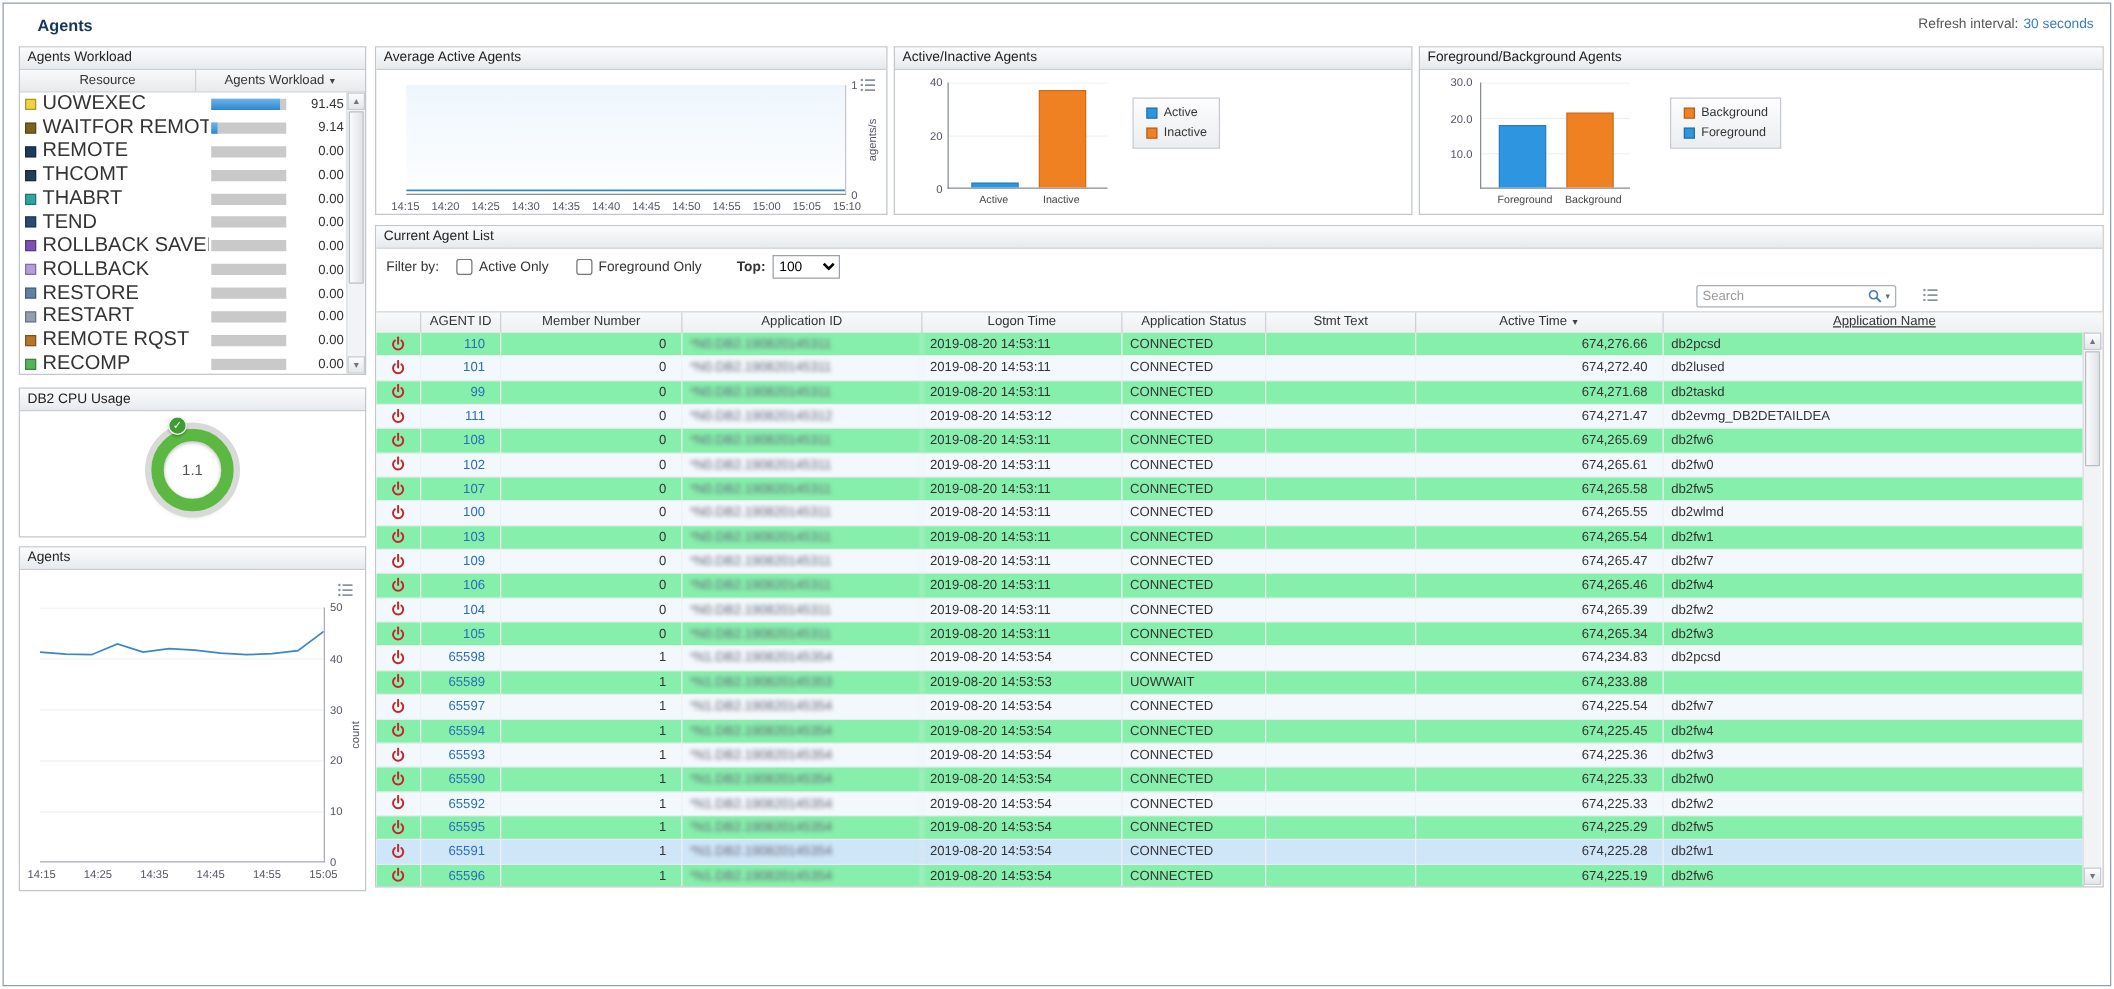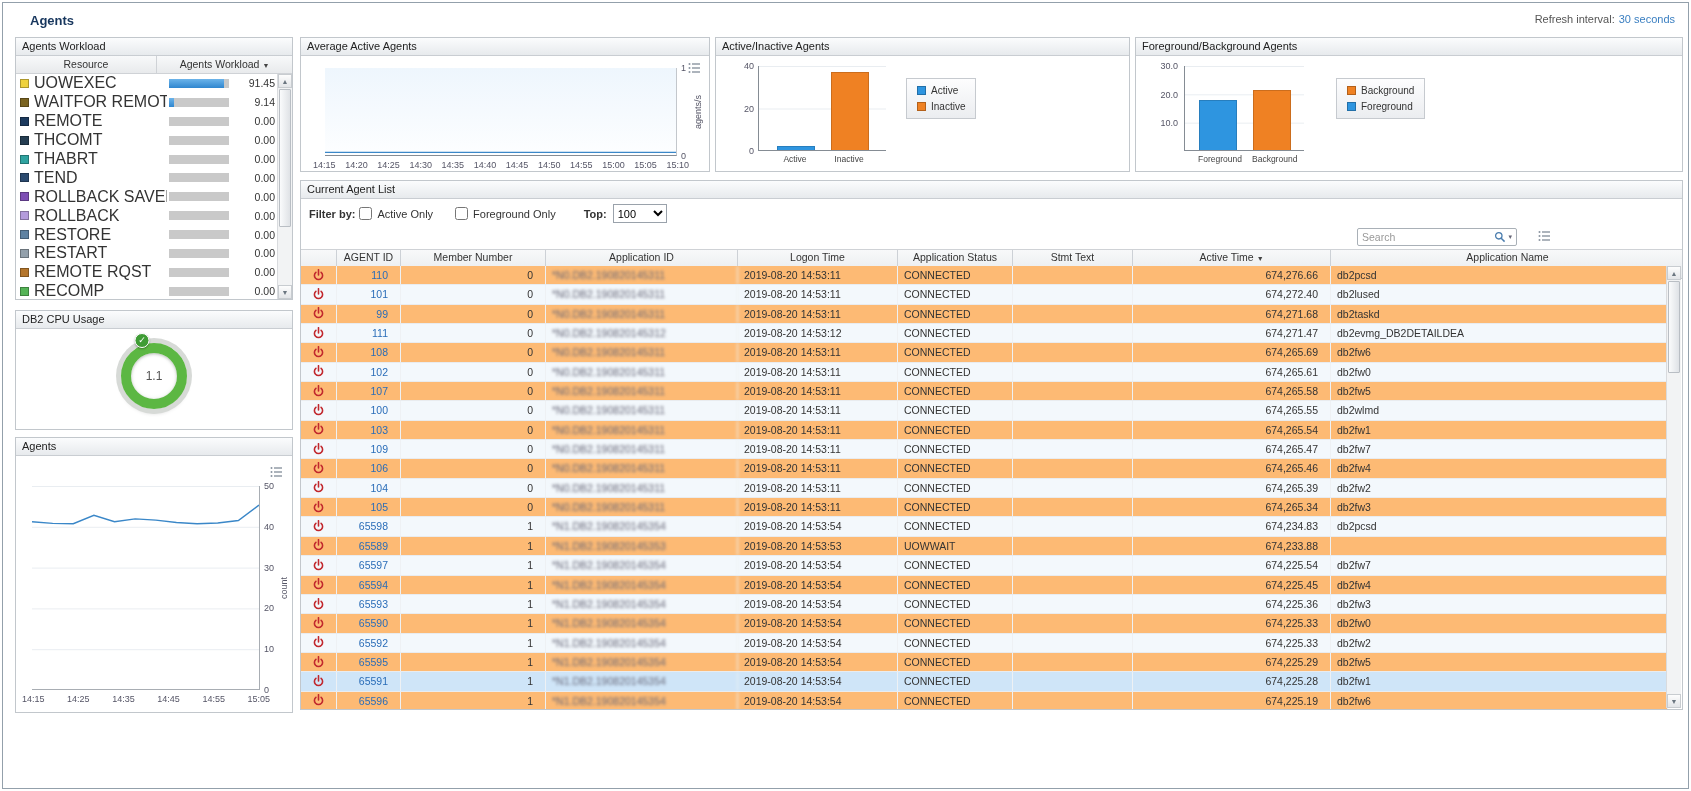--- a/index.html
+++ b/index.html
@@ -119,47 +119,47 @@
   #ag-yt { position:absolute; left:248px; top:43px; height:214px; width:14px;
     display:flex; flex-direction:column; justify-content:space-between; }
   #ag-vl { left:262px; top:48px; width:13px; height:204px; }
   #ag-xt { position:absolute; left:6px; top:256px; width:248px;
     display:flex; justify-content:space-between; }
   #ag-menu { right:9px; top:28px; }
 
   
   #p-list { left:300px; top:180px; width:1383px; height:530px; }
   .flt { position:absolute; left:8px; top:23px; display:flex; align-items:center; }
-  .flt .lb { margin-right:4px;font-weight:bold; }
+  .flt .lb { margin-right:14px; }
   .flt input[type=checkbox] { width:13px; height:13px; margin-right:5px; }
   .flt .cb2 { margin-left:22px; }
   .top-lb { font-weight:bold; margin-left:28px; margin-right:6px; }
   .flt select { font-size:11px; height:19px; width:54px; border:1px solid #9aa2ab; background:#fff; }
 
   .search-box { position:absolute; left:1056px; top:47px; width:160px; height:18px;
     border:1px solid #a9b0b7; border-radius:2px; background:#fff;
     display:flex; align-items:center; padding:0 4px; }
   .search-box input { border:none; outline:none; flex:1; font-size:10.5px; color:#333; min-width:0; background:transparent; }
   .search-box input::placeholder { color:#999; }
   .dd { font-size:7px; color:#667; margin-left:2px; cursor:pointer; }
   #list-menu { left:1237px; top:49px; }
 
   .t-head { position:absolute; left:0; top:68px; width:1383px; height:30px; display:flex;
     background:linear-gradient(#f8f9fa,#e6e9ec); border-top:1px solid #cfd2d6; border-bottom:1px solid #c6cad0; }
   .t-head .hc { border-right:1px solid #cdd1d6; text-align:center; line-height:15px; font-size:10.5px; color:#333;
     white-space:nowrap; overflow:hidden; }
   .t-body { position:absolute; left:0; top:85px; width:1367px; bottom:0; overflow:hidden; }
-  .t-row { display:flex; height:19.35px; align-items:center; border-bottom:1px solid #e9ecef; background:#fdba74; }
+  .t-row { display:flex; height:19.35px; align-items:center; border-bottom:1px solid #e9ecef; background:#86efac; }
   .t-row:nth-of-type(even) { background:#f3f8fc; }
   .t-row.hl { background:#cfe5f8; }
   .t-row > span { display:block; height:100%; line-height:18.5px; border-right:1px solid #eef1f4;
     white-space:nowrap; overflow:hidden; font-size:10.5px; }
   .c0{width:36px} .c1{width:64px} .c2{width:145px} .c3{width:192px} .c4{width:160px}
   .c5{width:115px} .c6{width:120px} .c7{width:198px} .c8{width:337px}
-  .t-head .c8{width:353px; border-right:none;}
+  .t-head .c8{width:353px; border-right:none;text-decoration:underline;}
   .ra { text-align:right; padding-right:12px; }
   .la { text-align:left; padding-left:6px; }
   .pwr { display:flex !important; align-items:center; justify-content:center; cursor:pointer; }
   .aid a { color:#2a6db8; text-decoration:none; cursor:pointer; }
   .blur { filter:blur(1.5px); color:#667; }
   #tb-sb { top:85px; bottom:1px; right:1px; }
   #tb-sb .th { top:15px; height:92px; }
 </style>
 </head>
 <body>

